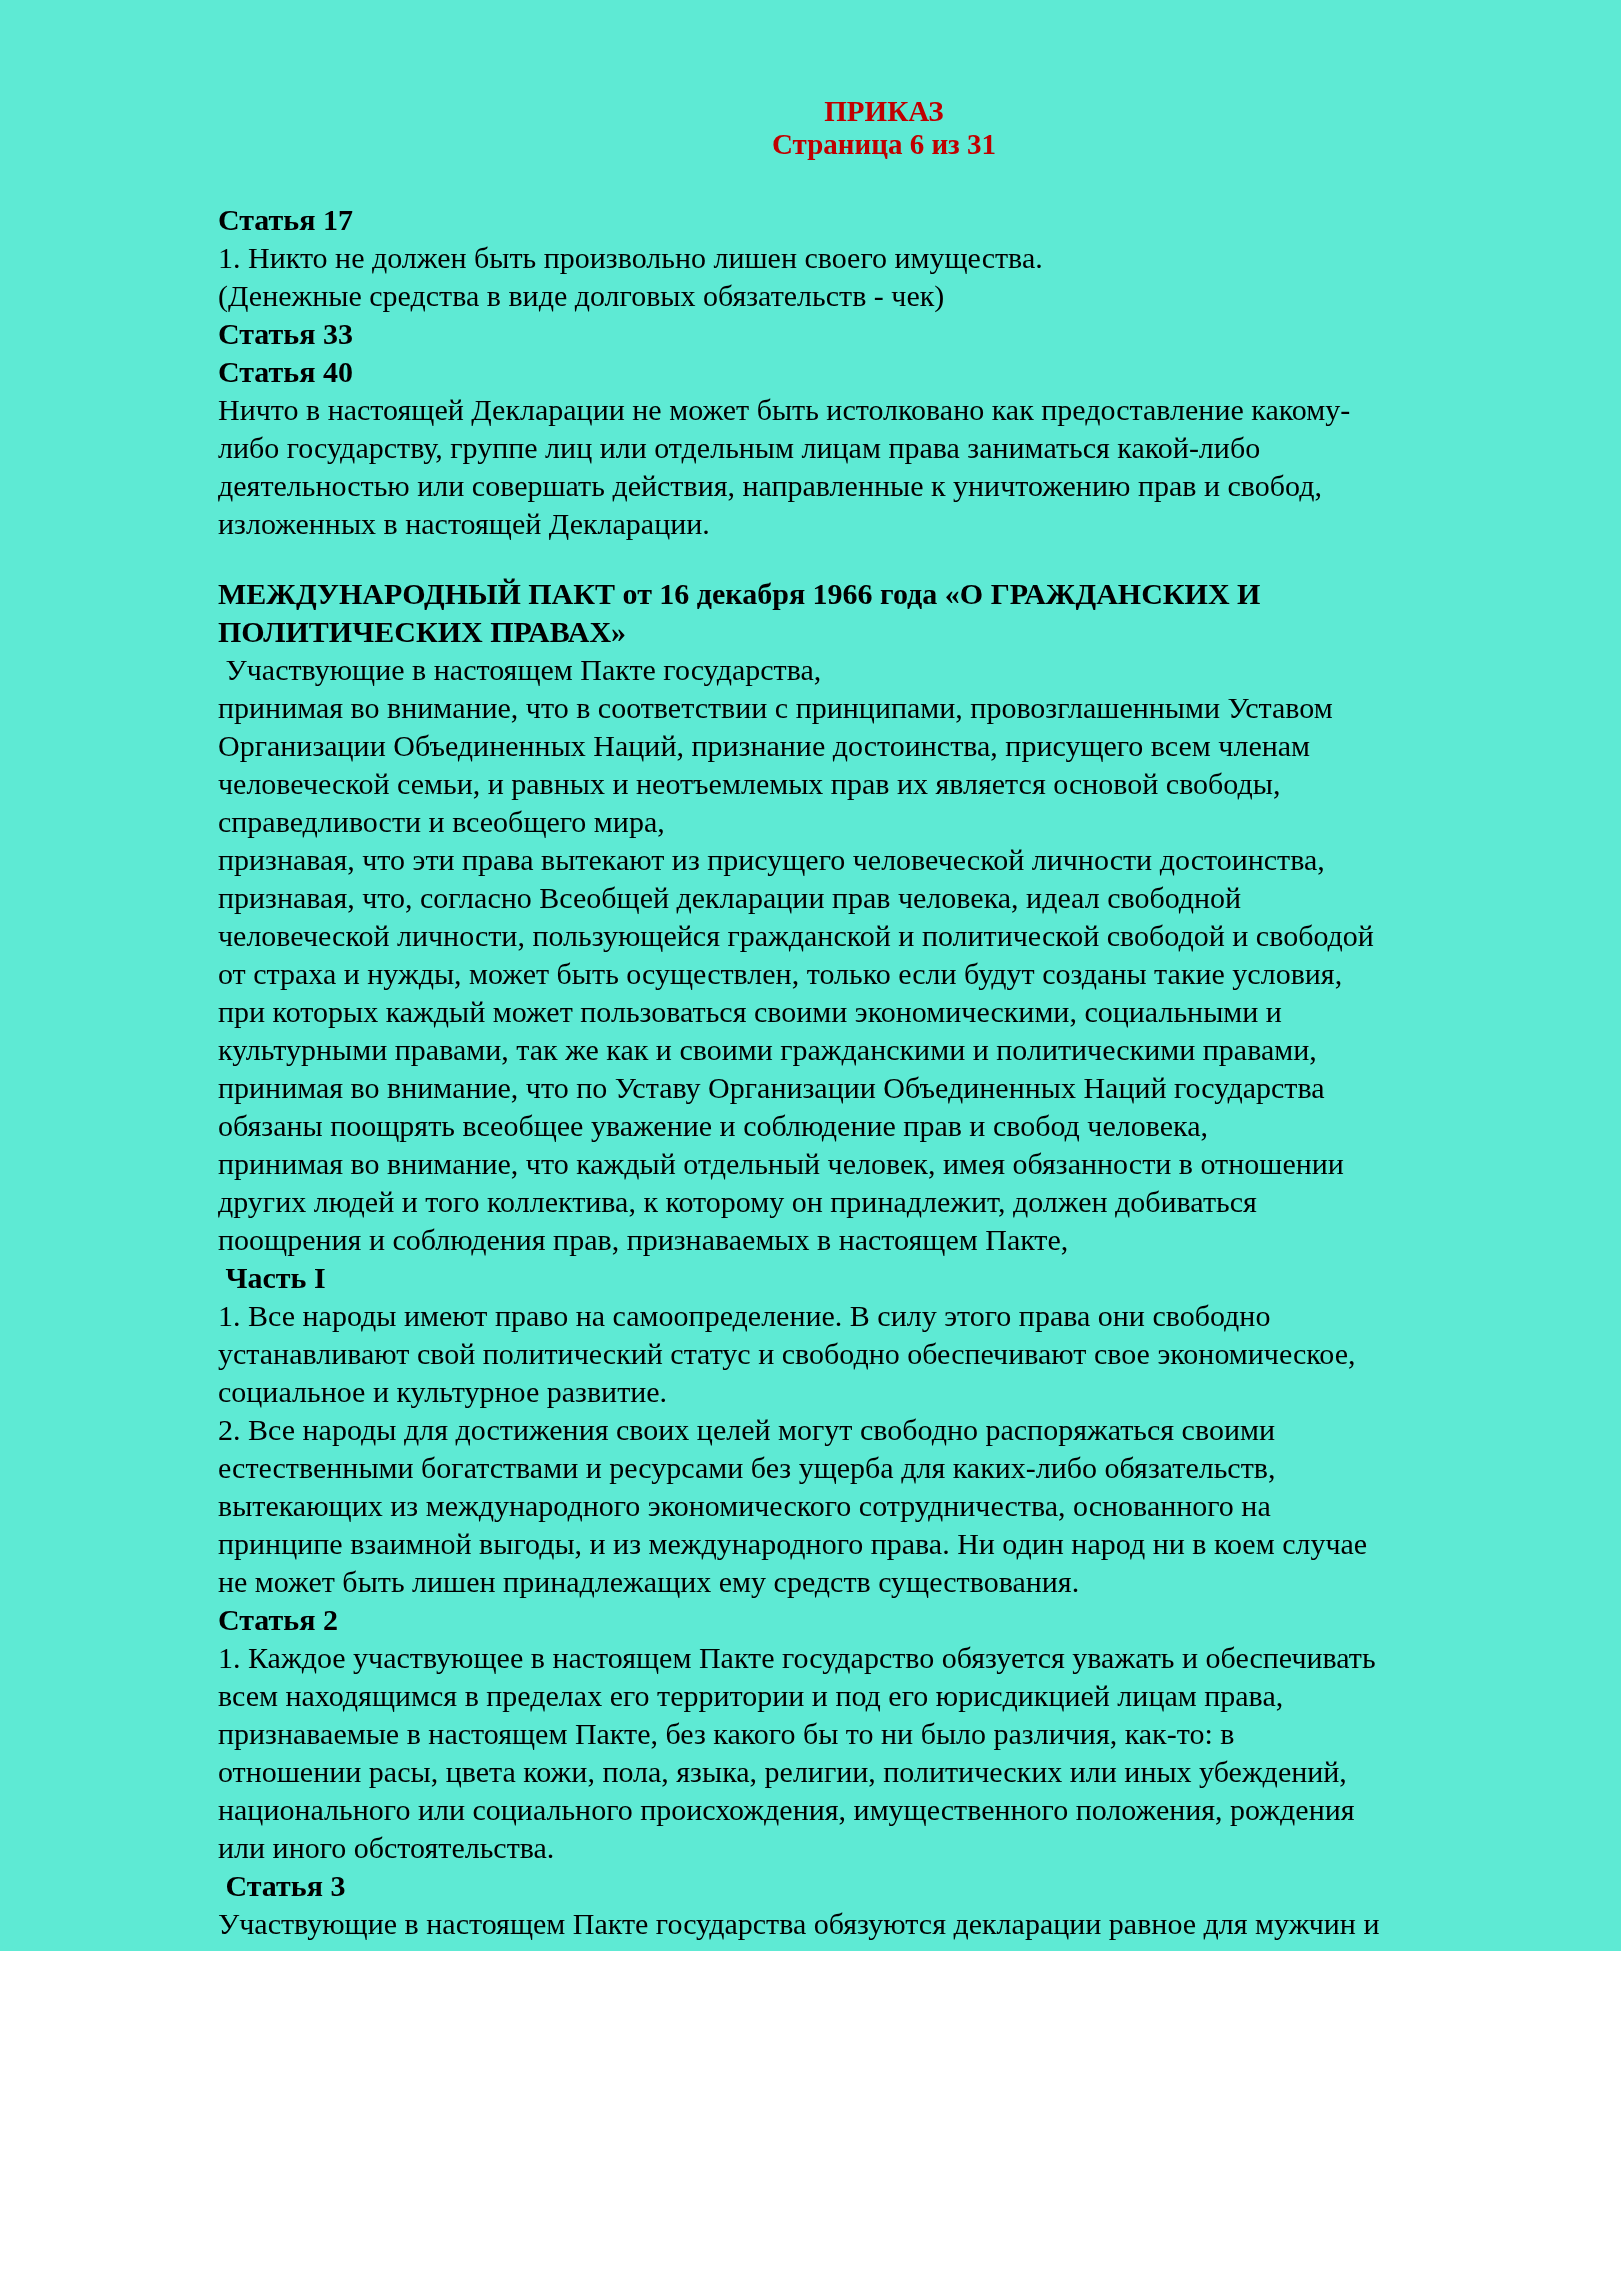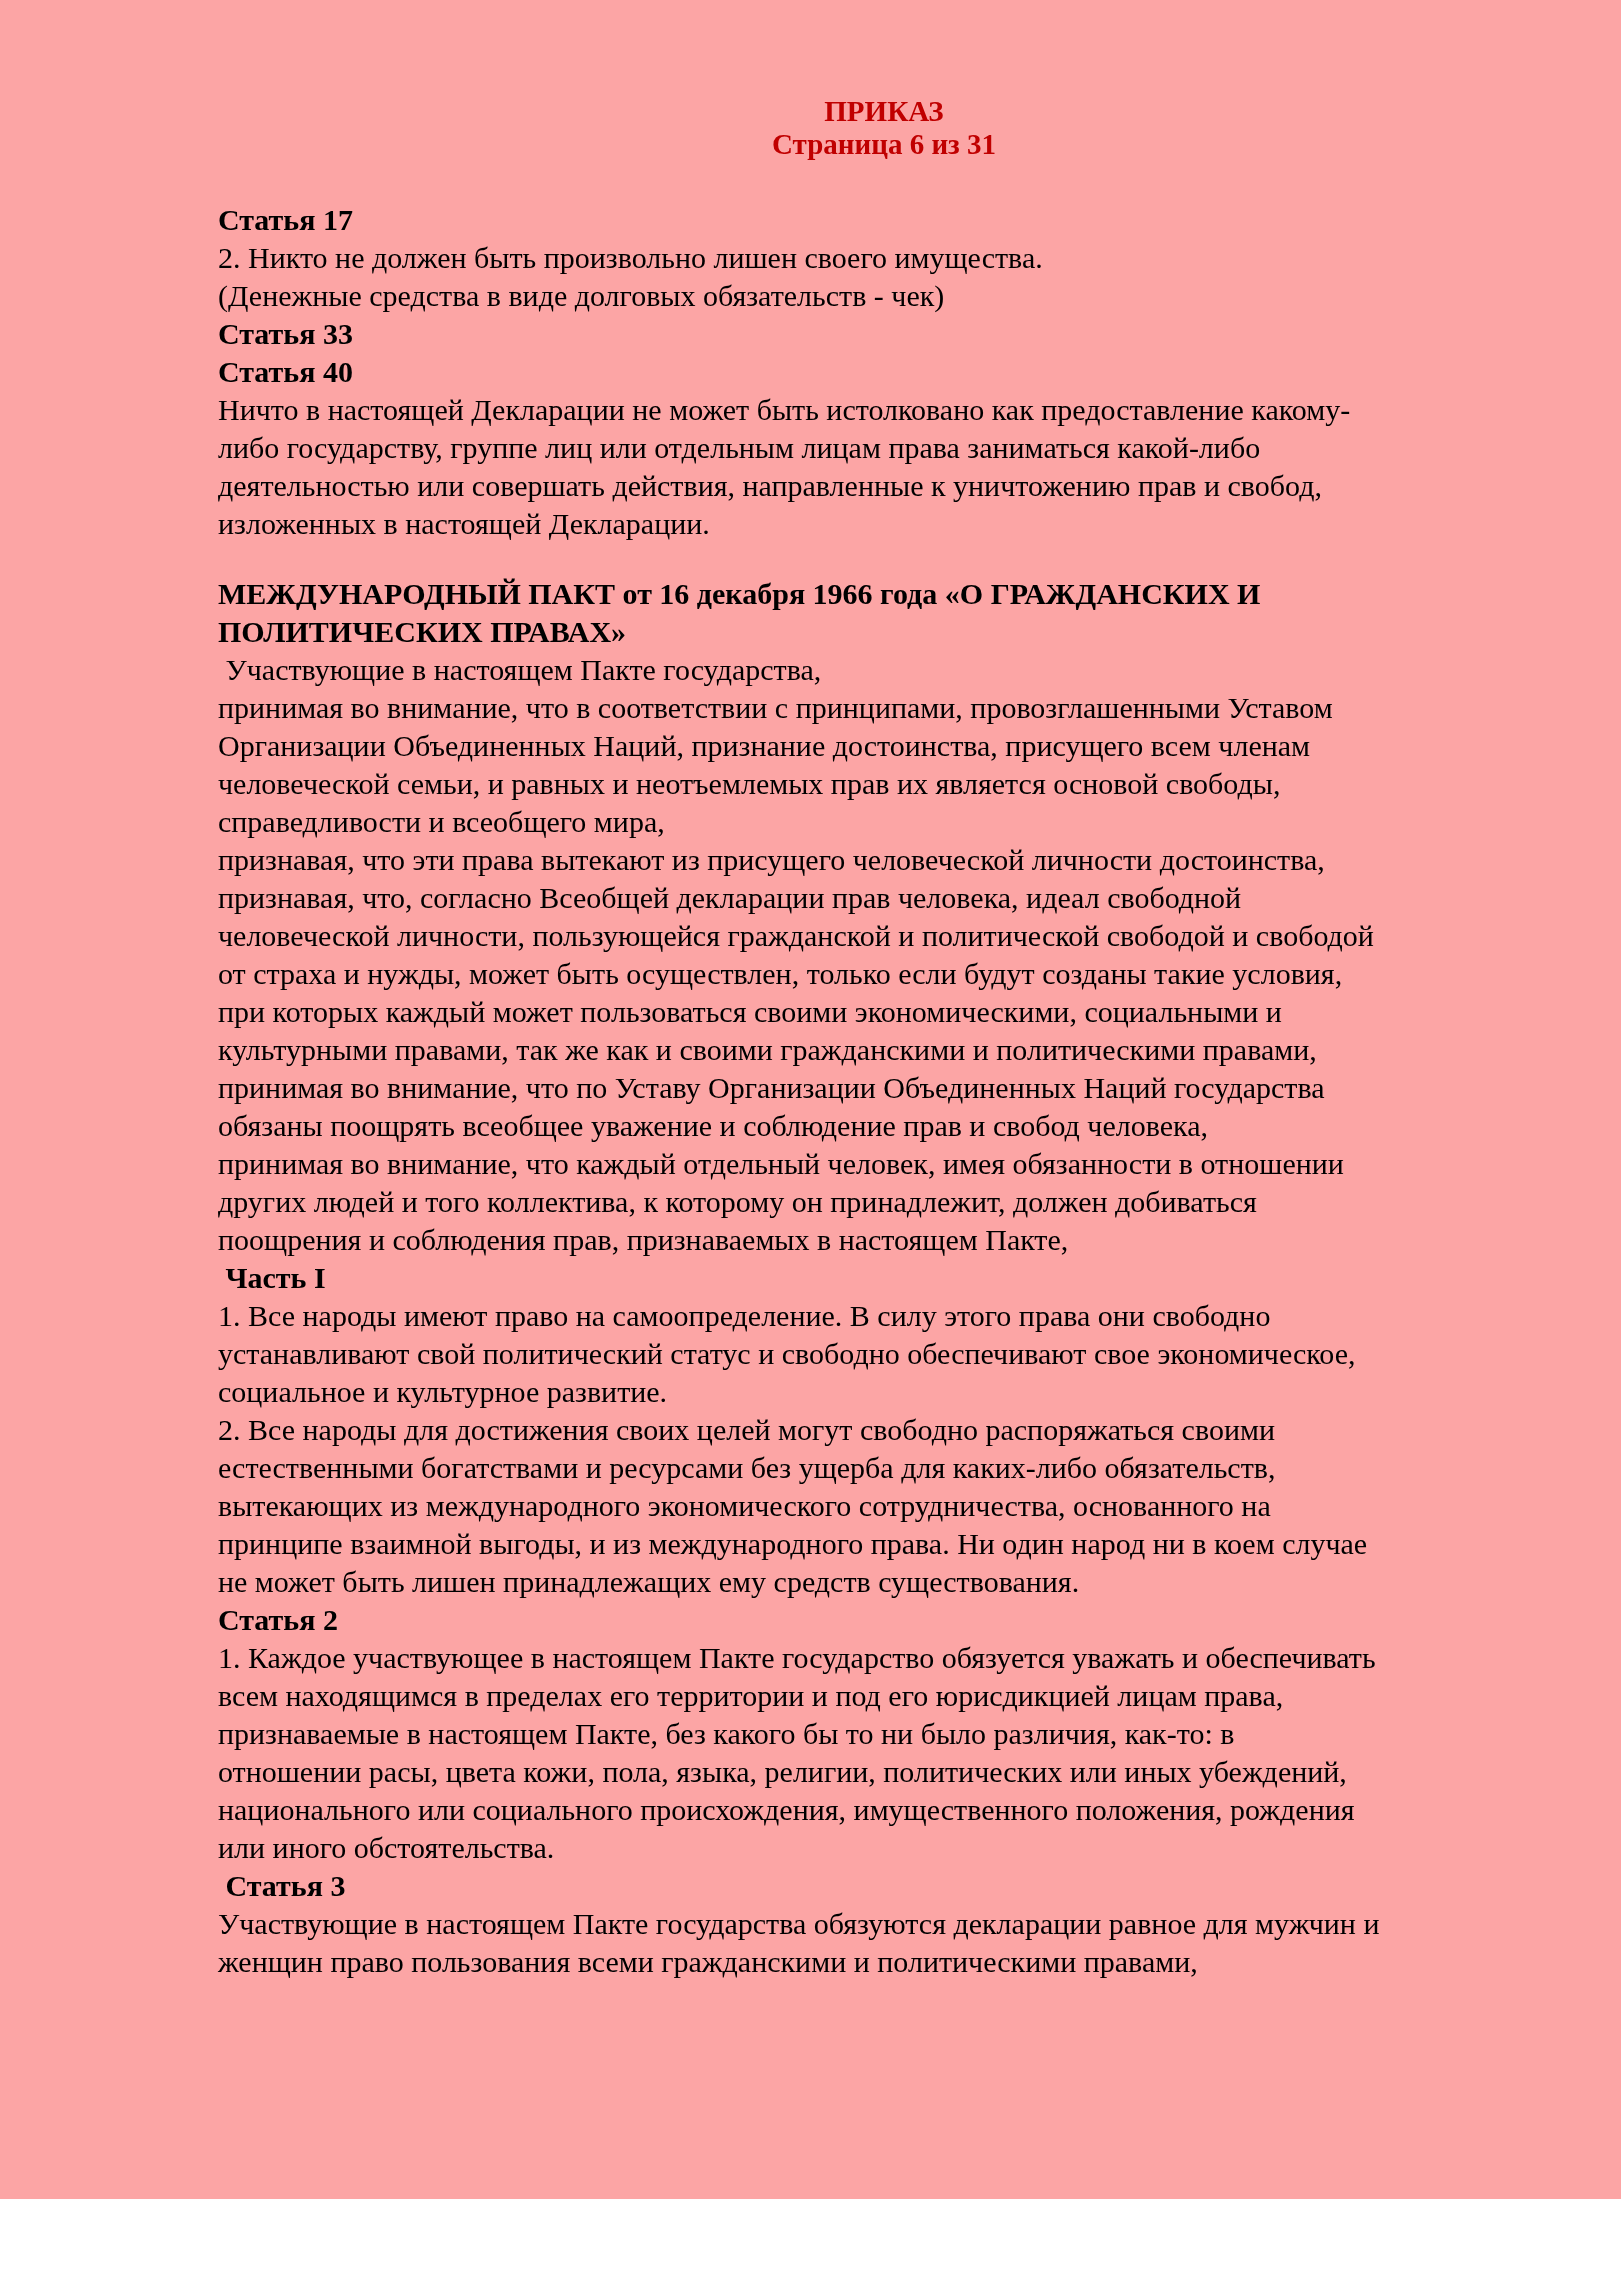--- a/index.html
+++ b/index.html
@@ -3,24 +3,24 @@
 <meta charset="utf-8">
 <style>
   html, body {
     margin: 0;
     padding: 0;
     background: #ffffff;
   }
   .page {
     position: relative;
     width: 1621px;
-    height: 2199px;
+    height: 1951px;
     box-sizing: border-box;
     padding: 95px 71px 0 218px;
-    background: #fca5a5;
+    background: #5eead4;
     color: #000000;
     font-family: "Liberation Serif", "DejaVu Serif", serif;
     overflow: hidden;
   }
   .doc-header {
     text-align: center;
     font-weight: bold;
     font-size: 29px;
     line-height: 33px;
     color: #c00000;
@@ -46,21 +46,21 @@
 
 <div class="page">
 
   <header class="doc-header" style="color: rgb(192, 0, 0);">
     <div>ПРИКАЗ</div>
     <div>Страница 6 из 31</div>
   </header>
 
   <main class="doc-body">
     <div class="block bold">Статья 17</div>
-    <div class="block">2. Никто не должен быть произвольно лишен своего имущества.
+    <div class="block">1. Никто не должен быть произвольно лишен своего имущества.
 (Денежные средства в виде долговых обязательств - чек)</div>
     <div class="block bold">Статья 33</div>
     <div class="block bold">Статья 40</div>
     <div class="block">Ничто в настоящей Декларации не может быть истолковано как предоставление какому-
 либо государству, группе лиц или отдельным лицам права заниматься какой-либо
 деятельностью или совершать действия, направленные к уничтожению прав и свобод,
 изложенных в настоящей Декларации.</div>
 
     <div class="blank-line"></div>
 

